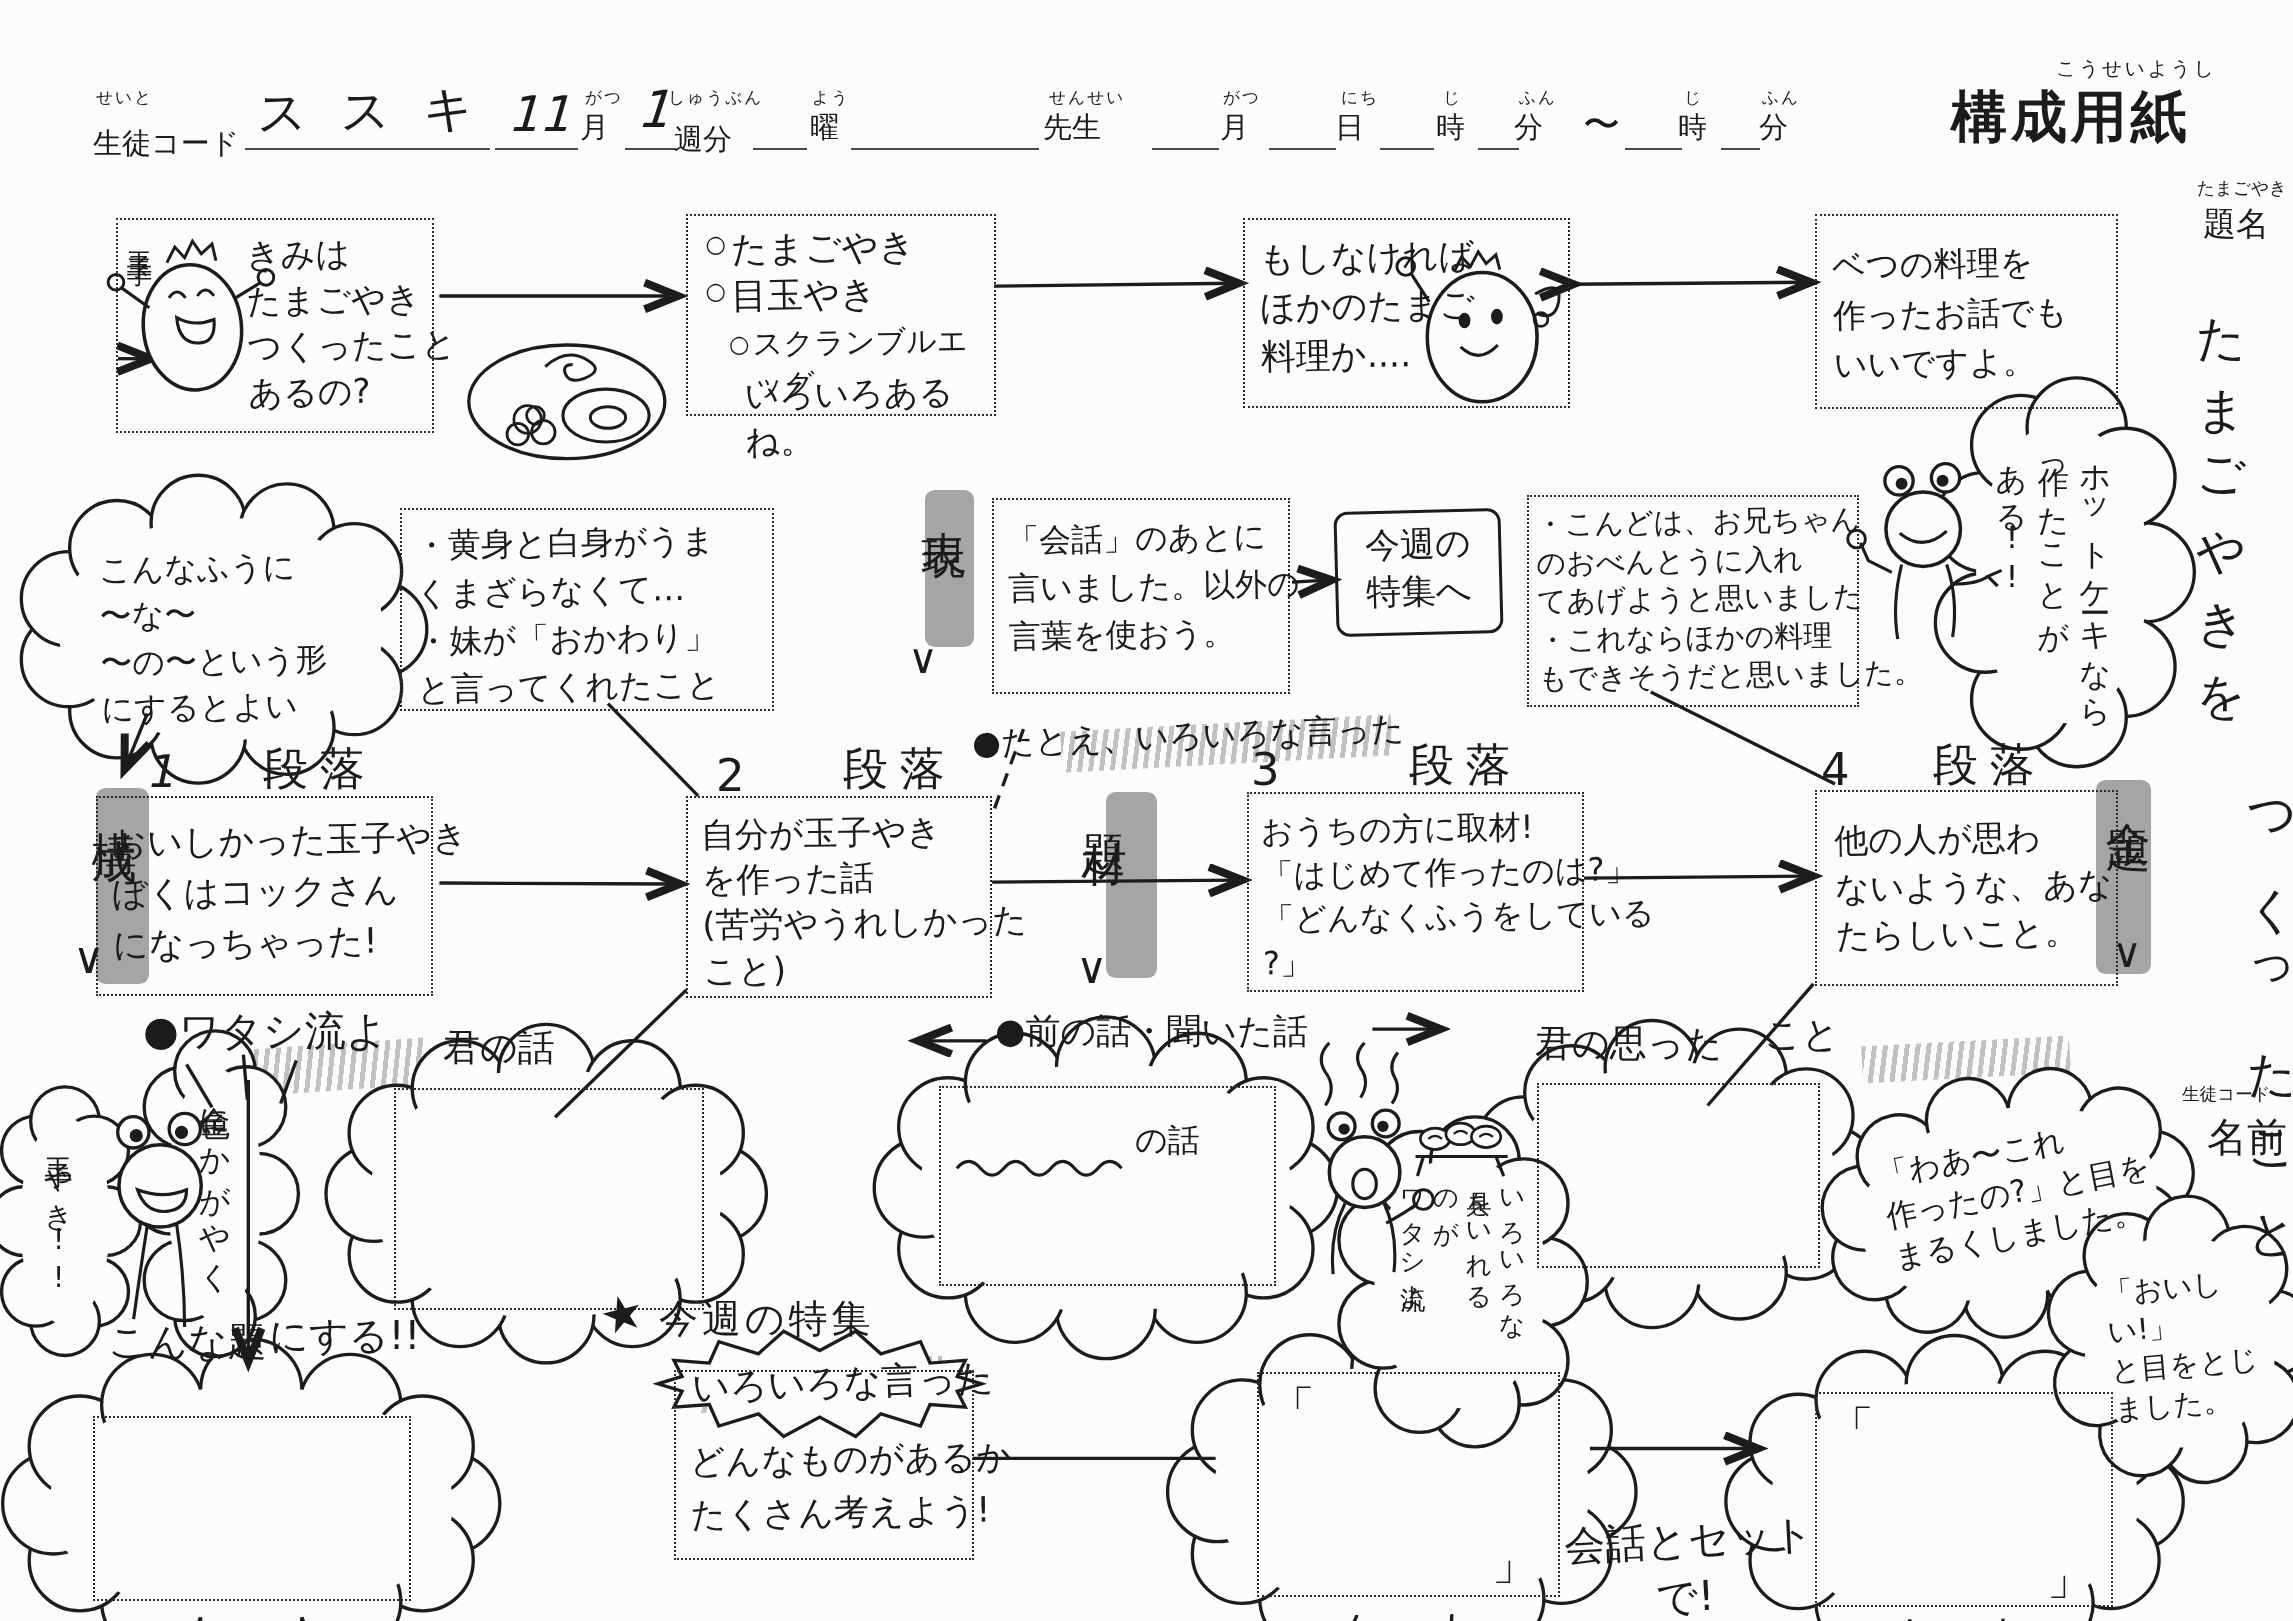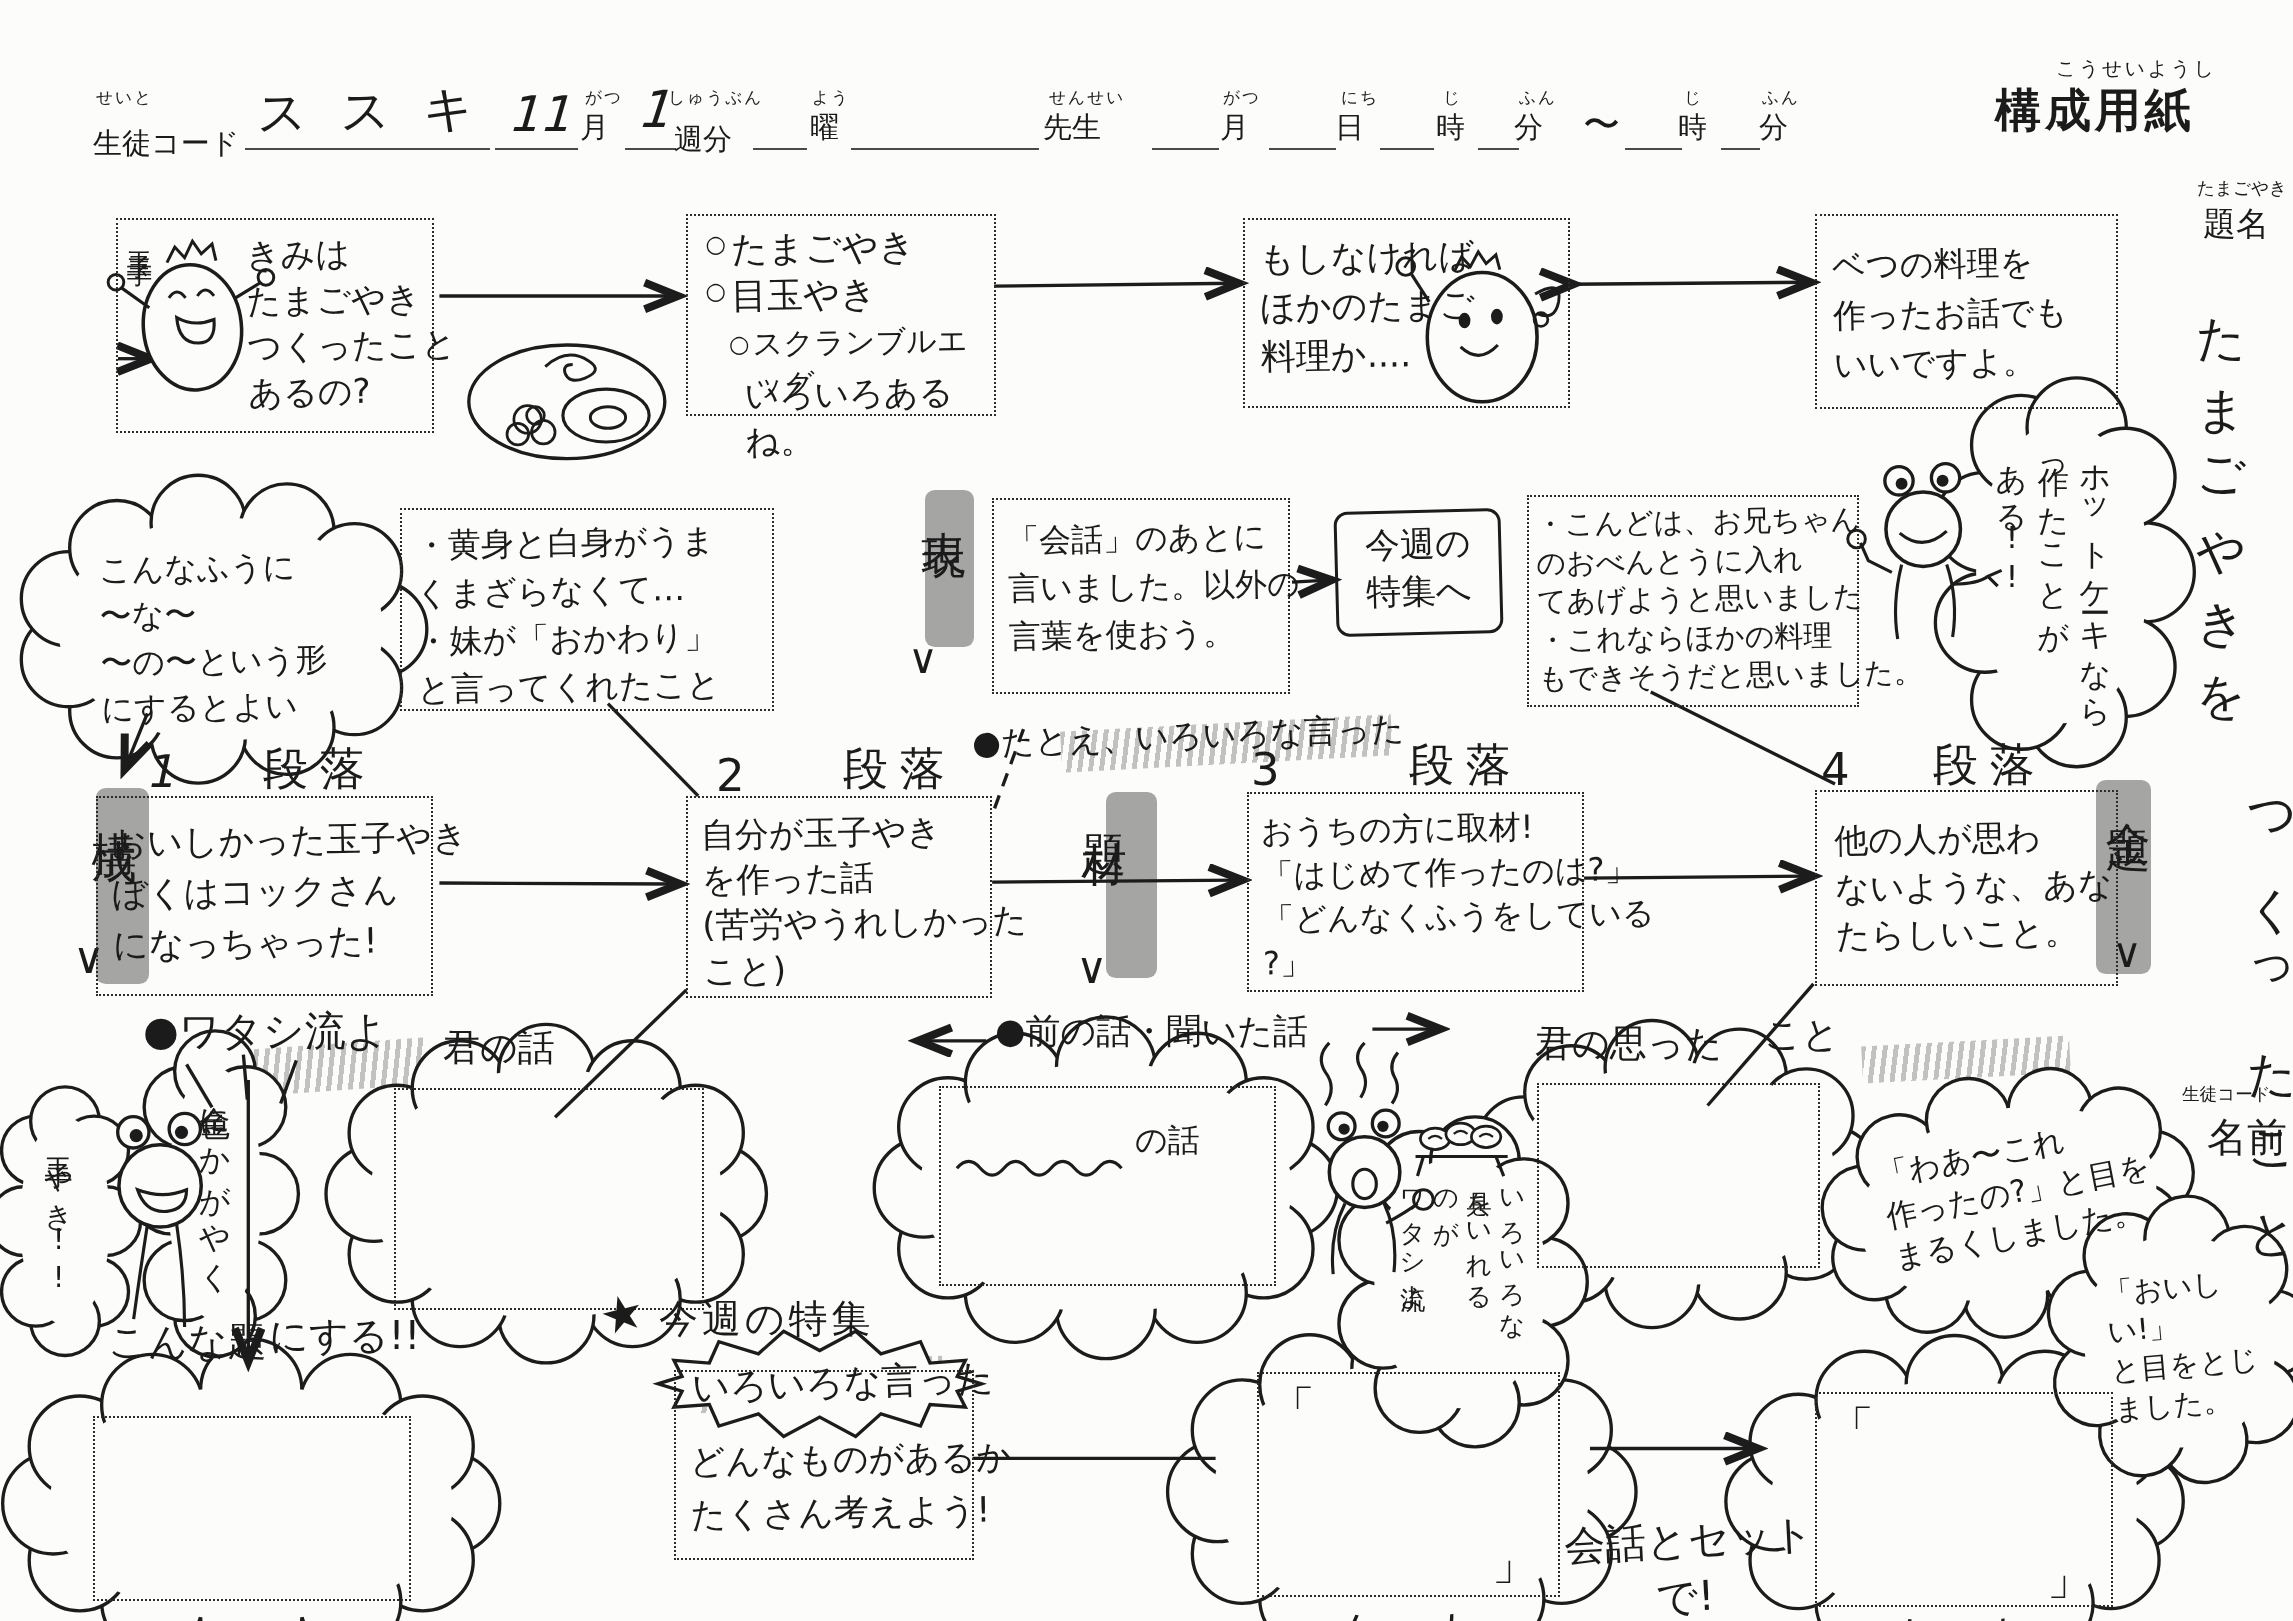--- a/index.html
+++ b/index.html
@@ -338,21 +338,21 @@
   <div class="abs ui lbl" style="left:1514px;top:108px">分</div>
   <div class="abs ui" style="left:1583px;top:100px;font-size:37px">〜</div>
   <div class="abs blank" style="left:1625px;top:147px;width:57px"></div>
   <div class="abs ui fur" style="left:1684px;top:86px">じ</div>
   <div class="abs ui lbl" style="left:1678px;top:108px">時</div>
   <div class="abs blank" style="left:1721px;top:147px;width:39px"></div>
   <div class="abs ui fur" style="left:1762px;top:86px">ふん</div>
   <div class="abs ui lbl" style="left:1759px;top:108px">分</div>
 
   <div class="abs ui" style="left:2056px;top:55px;font-size:19.6px;letter-spacing:2.9px">こうせいようし</div>
-  <div class="abs ui" style="left:1995px;top:80px;font-size:46px;font-weight:bold;letter-spacing:3.9px">構成用紙</div>
+  <div class="abs ui" style="left:1951px;top:80px;font-size:56px;font-weight:bold;letter-spacing:3.9px">構成用紙</div>
 
   <div class="abs ui" style="left:2197px;top:176px;font-size:17.6px">たまごやき</div>
   <div class="abs ui" style="left:2203px;top:202px;font-size:33px">題名</div>
   <div class="abs ui vert" style="left:2188px;top:282px;font-size:49px;letter-spacing:15.7px">たまごやきを</div>
   <div class="abs ui vert" style="left:2239px;top:772px;font-size:49px;letter-spacing:25.5px">つくったこと</div>
 
   <div class="abs bar" style="left:2096px;top:780px;width:55px;height:194px"></div>
   <div class="abs ui vert" style="left:2098px;top:786px;font-size:45px;letter-spacing:7.8px">金題</div>
   <div class="abs ui" style="left:2112px;top:929px;font-size:41px">∨</div>
 

